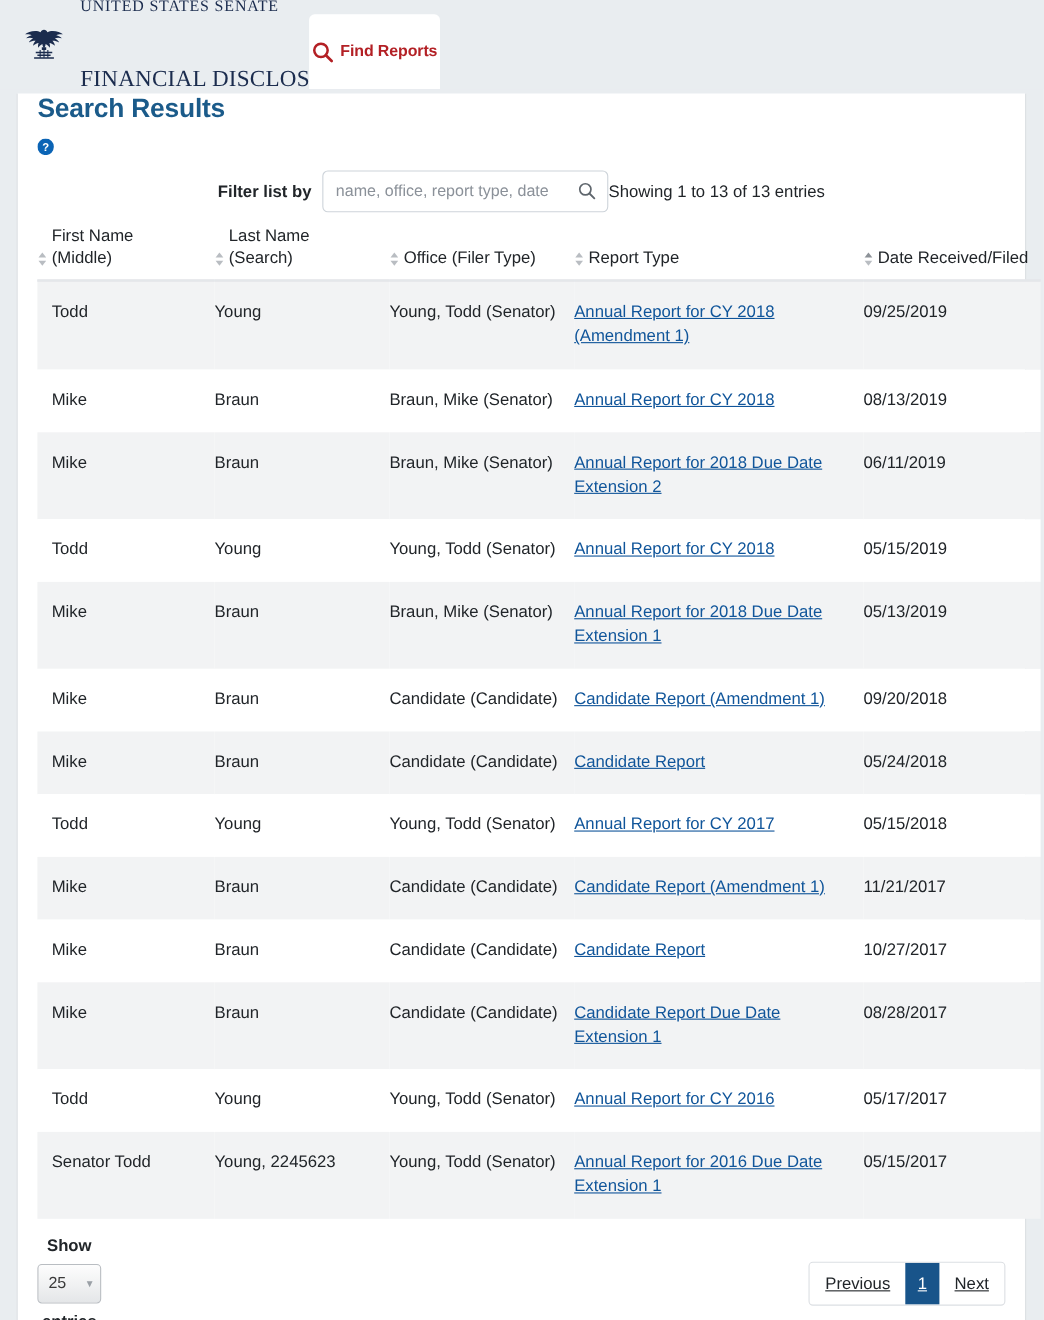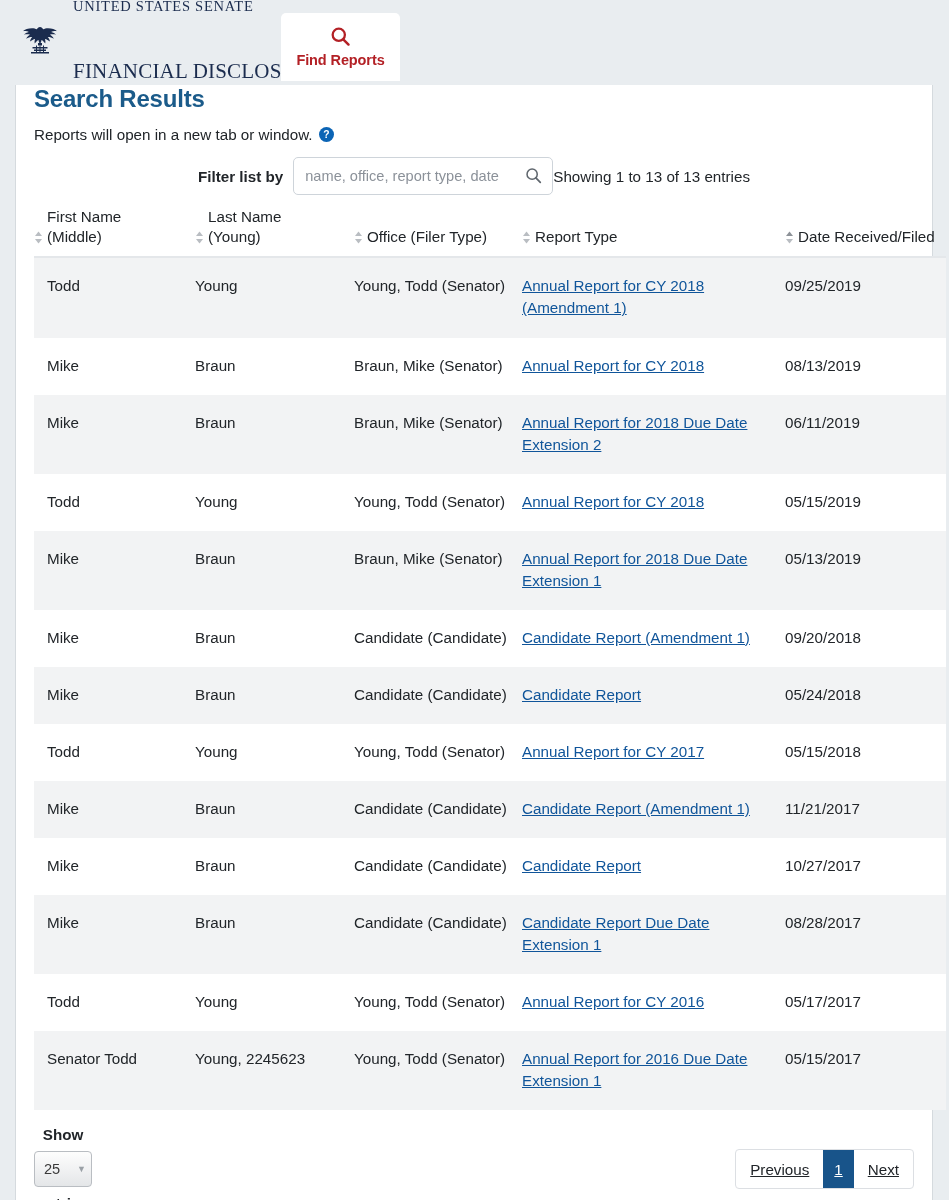--- a/index.html
+++ b/index.html
@@ -56,21 +56,21 @@
   }
   .navtab {
     position: absolute;
     left: 281px;
     top: 13px;
     width: 119px;
     height: 68px;
     background: #ffffff;
     border-radius: 5px 5px 0 0;
     display: flex;
-    flex-direction: column;
+    flex-direction: row;
     align-items: center;
     justify-content: center;
     gap: 5px;
     text-decoration: none;
   }
   .navtab .tab-label {
     color: #b32025;
     font-weight: bold;
     font-size: 14.5px;
     letter-spacing: -0.1px;
@@ -297,21 +297,20 @@
     </svg>
     <span class="tab-label">Find Reports</span>
   </div>
 </div>
 
 <div class="page">
 
   <h1 class="page-title">Search Results</h1>
 
   <div class="subnote">
-    <span>Reports will open in a new tab or window.</span>
     <svg class="help-icon" width="15" height="15" viewBox="0 0 16 16">
       <circle cx="8" cy="8" r="8" fill="#0b64b5"></circle>
       <text x="8" y="12" font-family="'Liberation Sans', sans-serif" font-size="11" font-weight="bold" fill="#ffffff" text-anchor="middle">?</text>
     </svg>
   </div>
 
   <div class="filter-row">
     <div class="filter-left">
       <span class="filter-label">Filter list by</span>
       <div class="search-box">
@@ -338,21 +337,21 @@
             <span>(Middle)</span>
           </div>
         </th>
         <th class="col-last">
           <div class="th-inner">
             <svg class="sort-ico" width="9" height="13" viewBox="0 0 9 13">
               <polygon points="4.5,0.5 8,5 1,5" fill="#b9bdc2"></polygon>
               <polygon points="4.5,12.5 8,8 1,8" fill="#b9bdc2"></polygon>
             </svg>
             <span>Last Name</span><br>
-            <span>(Young)</span>
+            <span>(Search)</span>
           </div>
         </th>
         <th class="col-office">
           <div class="th-inner">
             <svg class="sort-ico" width="9" height="13" viewBox="0 0 9 13">
               <polygon points="4.5,0.5 8,5 1,5" fill="#b9bdc2"></polygon>
               <polygon points="4.5,12.5 8,8 1,8" fill="#b9bdc2"></polygon>
             </svg>
             <span>Office (Filer Type)</span>
           </div>

